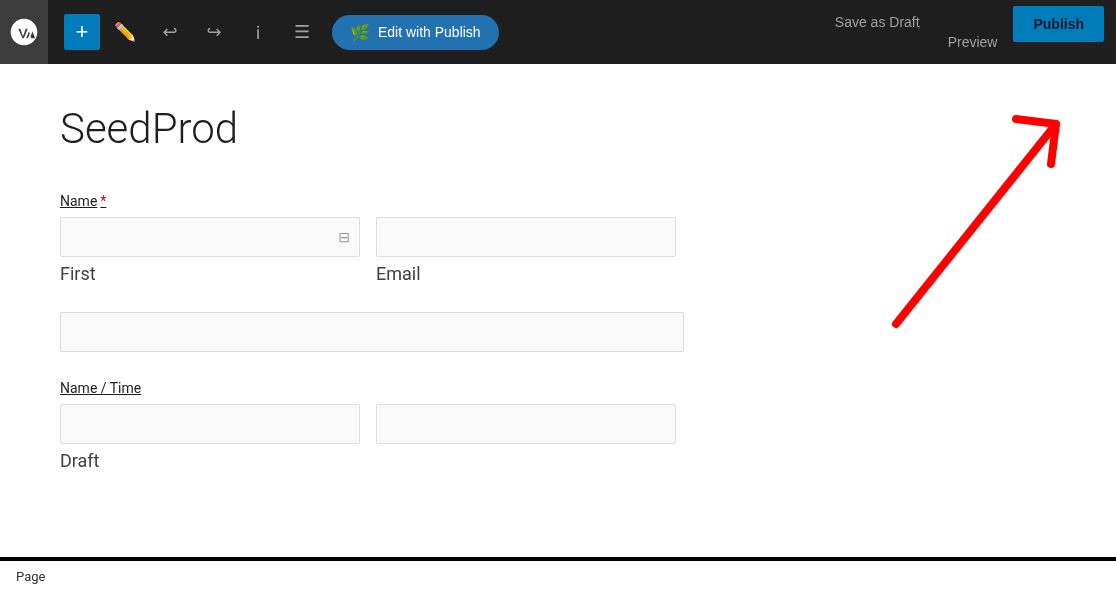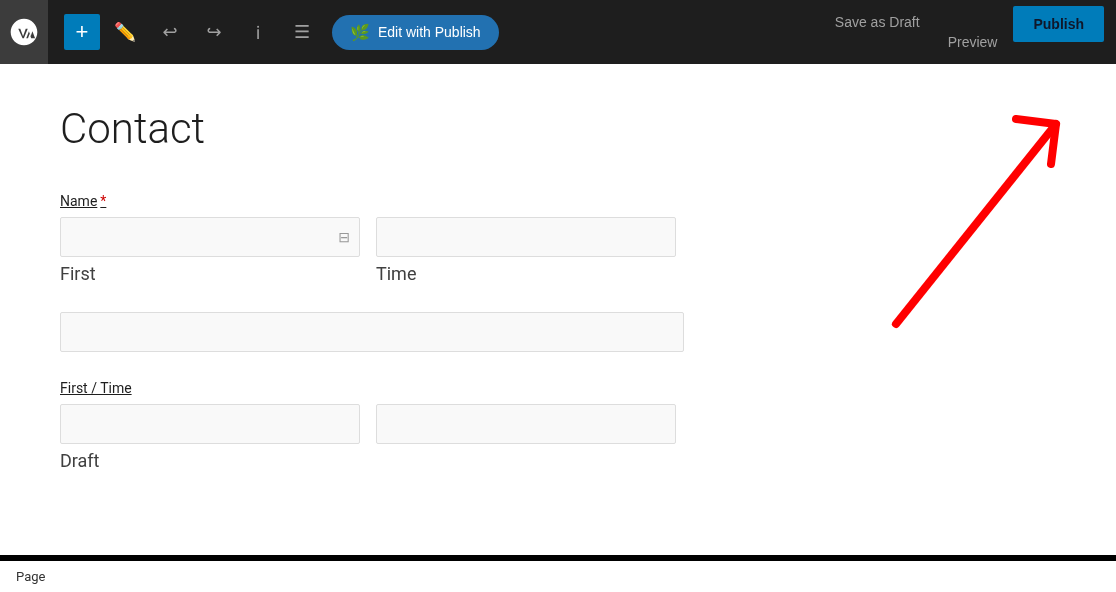--- a/index.html
+++ b/index.html
@@ -177,21 +177,21 @@
       pointer-events: none;
     }
 
     
     .status-bar {
       position: fixed;
       bottom: 0;
       left: 0;
       right: 0;
       background: #fff;
-      border-top: 6px solid #000000;
+      border-top: 4px solid #000000;
       padding: 8px 16px;
       font-size: 13px;
       color: #333;
     }
   </style>
 </head>
 <body>
 
 <div class="toolbar">
   <div class="wp-logo">
@@ -238,48 +238,48 @@
 
   <svg class="arrow-overlay" viewBox="0 0 300 300">
     <g stroke="red" stroke-width="8" fill="none" stroke-linecap="round" stroke-linejoin="round">
 
       <line x1="80" y1="260" x2="240" y2="60"></line>
 
       <polyline points="200,55 240,60 235,100"></polyline>
     </g>
   </svg>
 
-  <h1 class="page-title">Contact</h1>
+  <h1 class="page-title">SeedProd</h1>
 
   <div class="form-section">
     <label class="form-label">
       <span>Name</span><span class="required">*</span>
     </label>
     <div class="field-row">
       <div class="field-col">
         <div class="input-wrapper">
           <input type="text" class="form-input-with-icon" value="" style="">
           <span class="input-icon">⊟</span>
         </div>
         <span class="field-sub-label">First</span>
       </div>
       <div class="field-col half">
         <input type="text" style="width: 300px; height: 40px; background: rgb(249, 249, 249); border: 1px solid rgb(221, 221, 221); border-radius: 2px;" value="">
-        <span class="field-sub-label">Time</span>
+        <span class="field-sub-label">Email</span>
       </div>
     </div>
   </div>
 
   <div class="form-section">
     <input type="email" style="width: 624px; height: 40px; background: rgb(249, 249, 249); border: 1px solid rgb(221, 221, 221); border-radius: 2px; padding: 0px 10px; font-size: 14px;" value="">
   </div>
 
   <div class="form-section">
     <label class="form-label">
-      <span>First / Time</span>
+      <span>Name / Time</span>
     </label>
     <div class="field-row">
       <div class="field-col">
         <input type="text" style="width: 300px; height: 40px; background: rgb(249, 249, 249); border: 1px solid rgb(221, 221, 221); border-radius: 2px; padding: 0px 10px;" value="">
         <span class="field-sub-label">Draft</span>
       </div>
       <div class="field-col">
         <input type="text" style="width: 300px; height: 40px; background: rgb(249, 249, 249); border: 1px solid rgb(221, 221, 221); border-radius: 2px; padding: 0px 10px;" value="">
       </div>
     </div>

